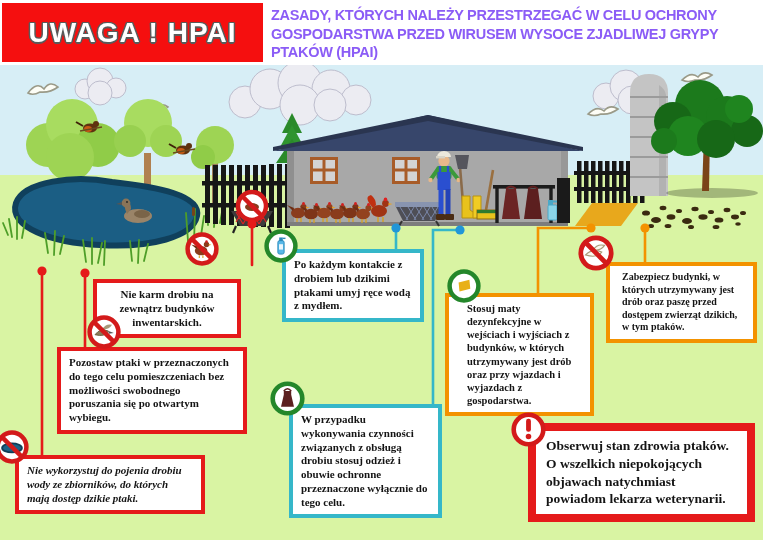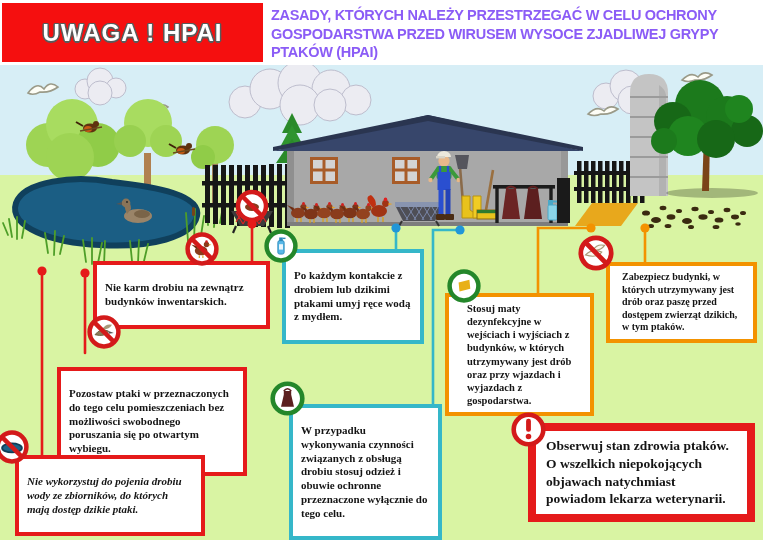--- a/index.html
+++ b/index.html
@@ -1,33 +1,33 @@
 <!DOCTYPE html>
 <html><head>
 <meta charset="utf-8">
 <style>
   html,body{margin:0;padding:0;}
   #poster{position:relative;width:763px;height:540px;overflow:hidden;background:#fff;font-family:"Liberation Serif",serif;}
   
   #hdr{position:absolute;left:0;top:0;width:763px;height:65px;background:#fff;z-index:3;}
   #banner{position:absolute;left:2px;top:3px;width:261px;height:59px;background:#f50f0f;display:flex;align-items:center;justify-content:center;}
-  #banner .t{font-family:"Liberation Sans",sans-serif;font-weight:700;font-size:24px;color:#fff;letter-spacing:1px;
+  #banner .t{font-family:"Liberation Sans",sans-serif;font-weight:700;font-size:28px;color:#fff;letter-spacing:1px;
     text-shadow:-1.5px 0 #5a5a5a,1.5px 0 #5a5a5a,0 -1.5px #5a5a5a,0 1.5px #5a5a5a,1px 1px #5a5a5a,-1px -1px #5a5a5a,1px -1px #5a5a5a,-1px 1px #5a5a5a;}
   #title{position:absolute;left:271px;top:6px;width:489px;font-family:"Liberation Sans",sans-serif;font-weight:700;
     font-size:14.5px;line-height:1.28;letter-spacing:-0.3px;color:#8b5cf6;}
   
   #scene{position:absolute;left:0;top:65px;z-index:1;}
   
   .callout{position:absolute;background:#fff;box-sizing:border-box;color:#141414;
-    font:700 11px/1.25 "Liberation Serif",serif;padding:16px 8px;z-index:4;}
+    font:700 11px/1.25 "Liberation Serif",serif;padding:5px 8px;z-index:4;}
   .b-red{border:4px solid #e51a1a;}
   .b-teal{border:4px solid #35b7c9;}
   .b-orange{border:4px solid #f39200;}
-  #c1{left:93px;top:261px;width:177px;}
-  #c2{left:57px;top:347px;width:190px;margin-top:20px;}
+  #c1{left:93px;top:279px;width:148px;text-align:center;}
+  #c2{left:57px;top:347px;width:190px;}
   #c3{left:15px;top:455px;width:190px;font-style:italic;}
   #c4{left:282px;top:249px;width:142px;}
   #c5{left:445px;top:293px;width:149px;font-size:10.5px;padding:5px 18px;}
   #c6{left:606px;top:262px;width:151px;font-size:10px;padding:5px 12px;}
   #c7{left:289px;top:404px;width:153px;}
   #c8{left:528px;top:423px;width:227px;border-width:8px;font-size:13.5px;line-height:1.32;padding:6px 10px;}
   
   .badge{position:absolute;width:36px;height:36px;z-index:6;}
   #ic-chicken{left:184px;top:231px;}
   #ic-wildbird{left:86px;top:314px;}

